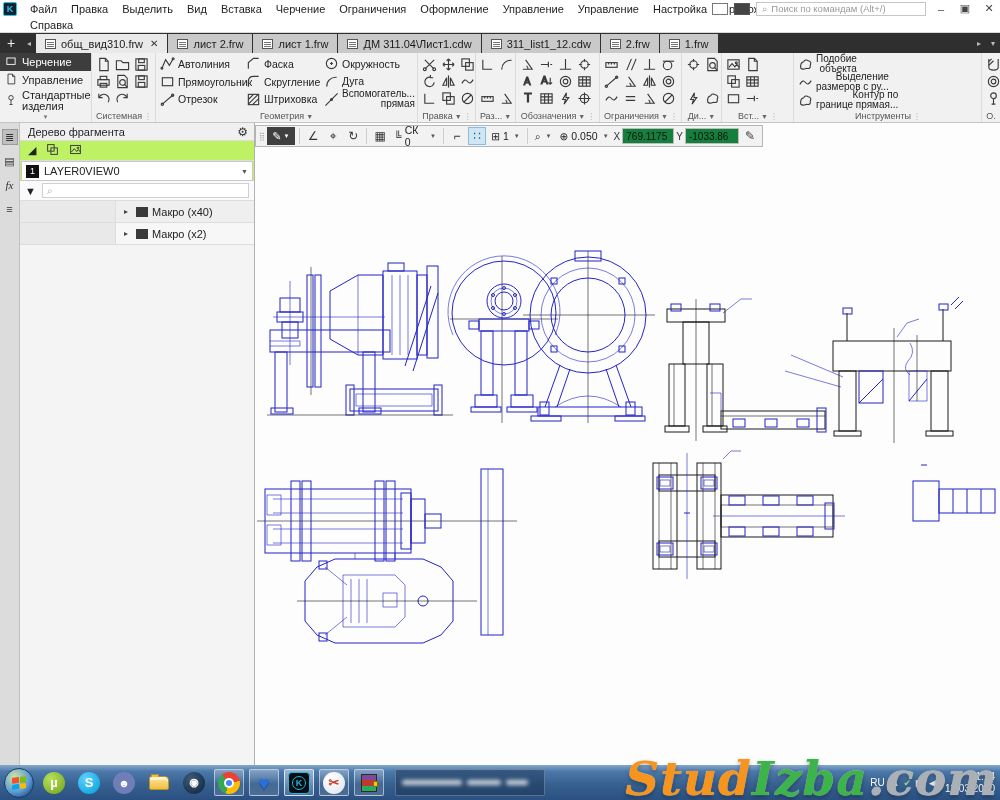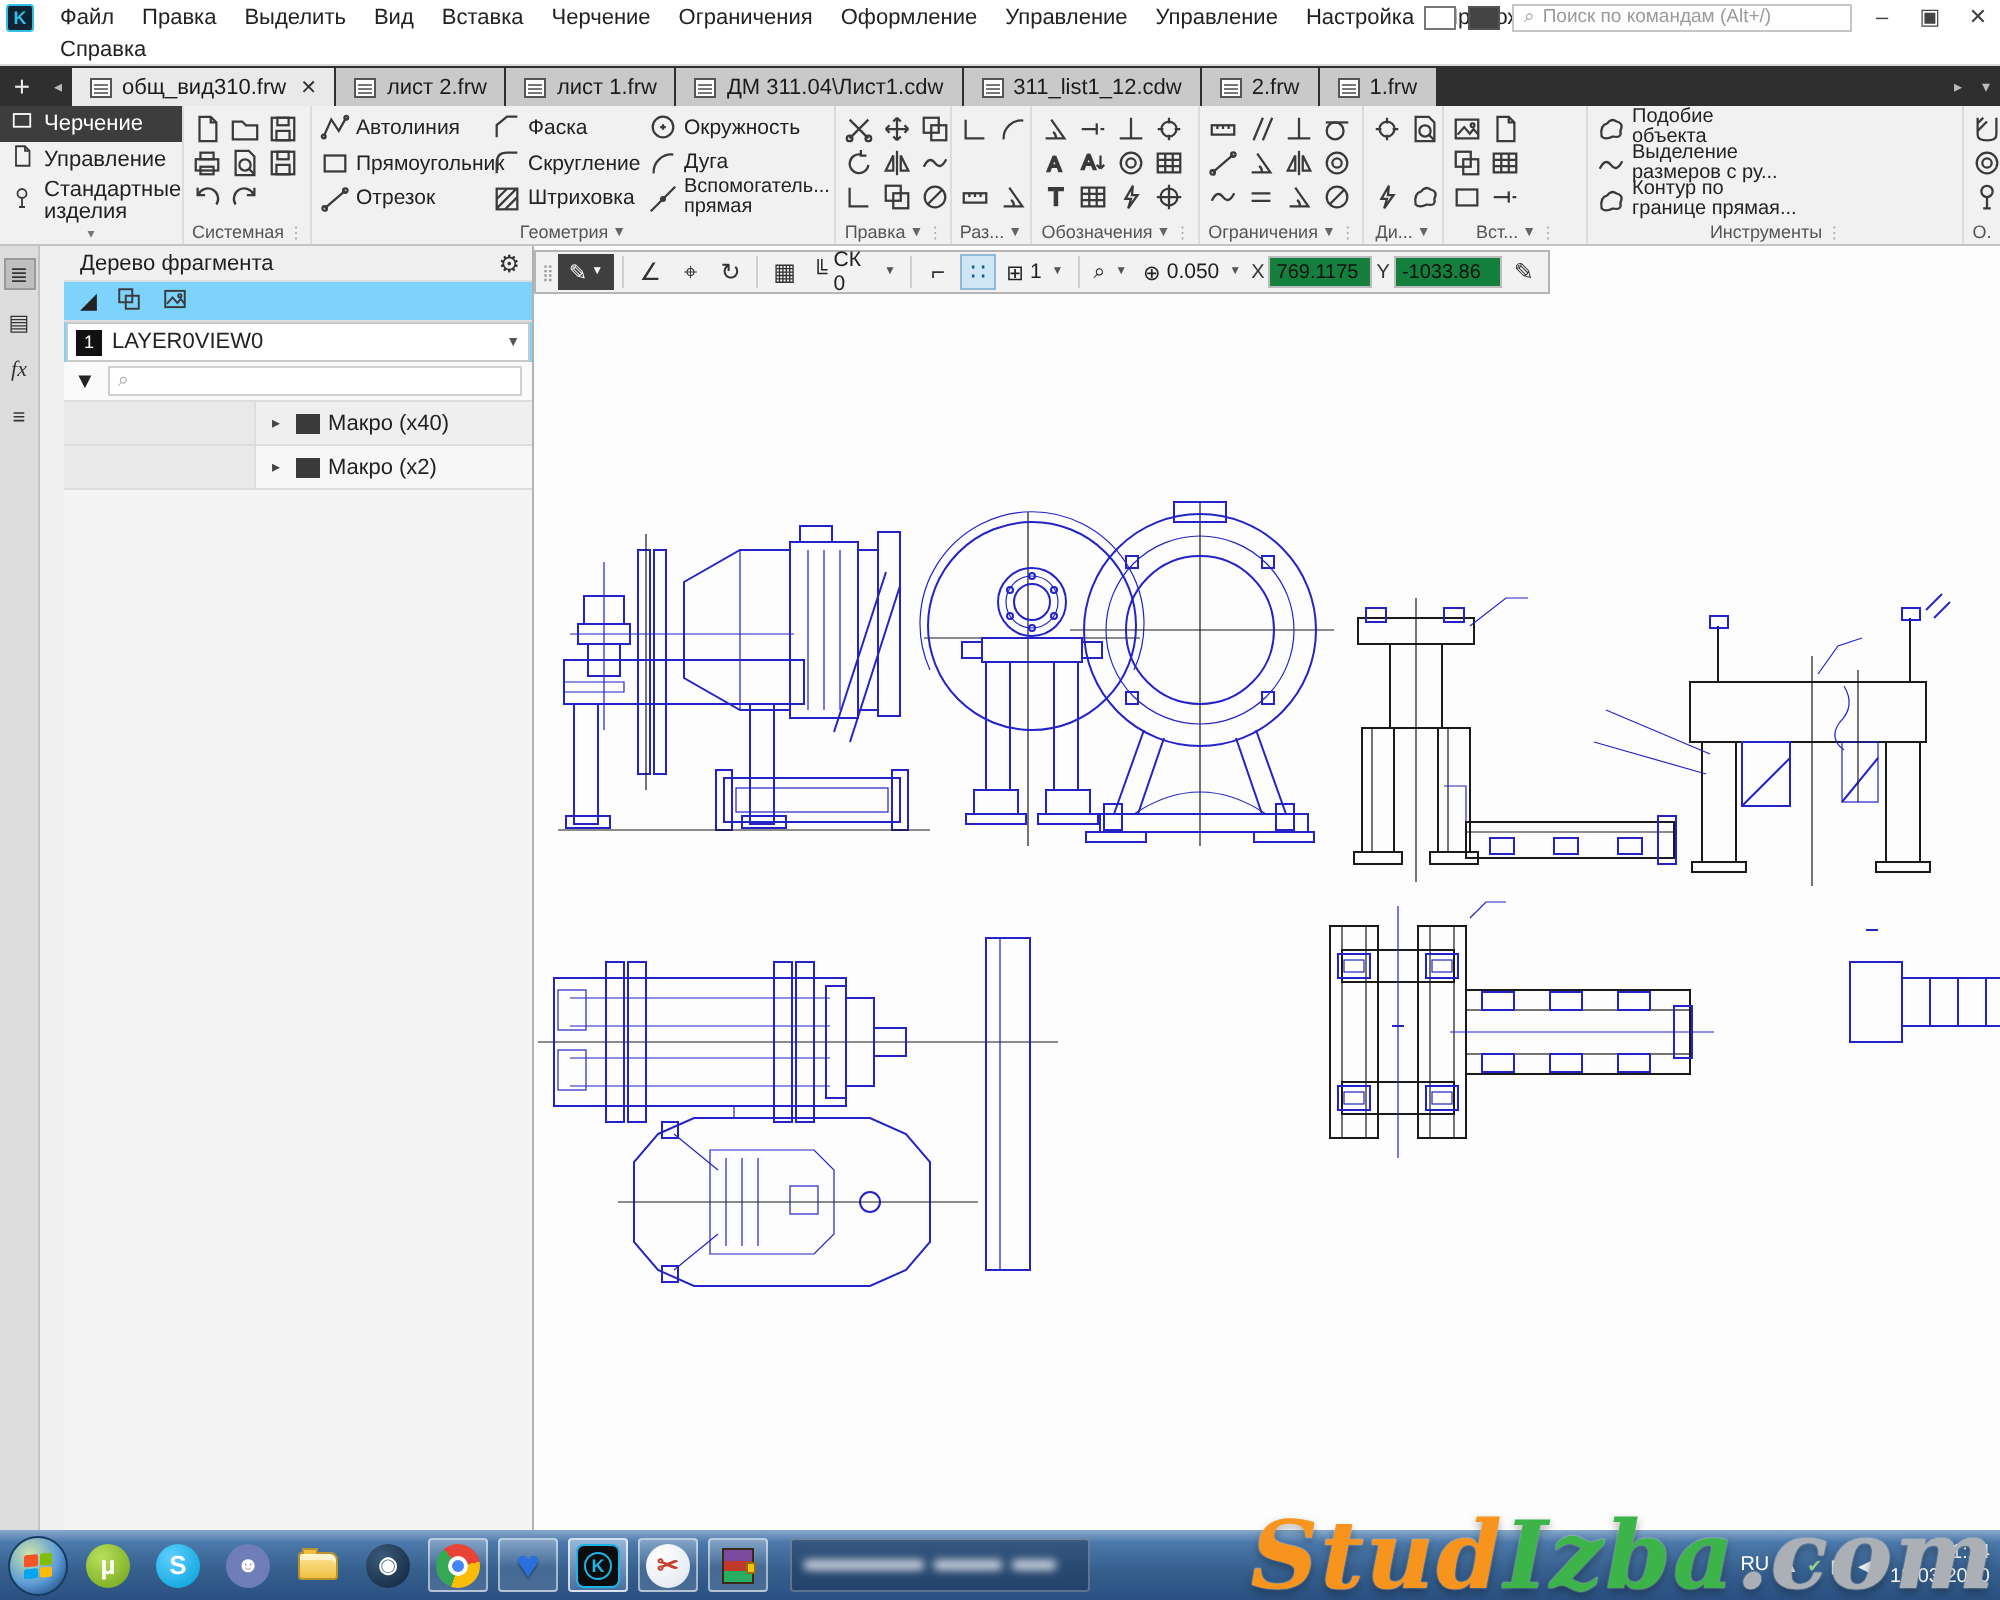--- a/index.html
+++ b/index.html
@@ -37,33 +37,33 @@
   .rfooter .caret { font-size:7px; color:#666; }
   .rfooter .grip { color:#aaa; font-size:8px; letter-spacing:-1px; }
   .modes { width:92px; display:flex; flex-direction:column; border-right:1px solid #dcdcdc; flex:none; }
   .mode { height:18px; display:flex; align-items:center; gap:5px; padding:0 5px; font-size:11px; }
   .mode.active { background:#3d3d3d; color:#fff; }
   .mode.two { height:25px; line-height:11px; }
   .mode .micon { flex:none; }
   .modes .chev { height:9px; text-align:center; color:#777; font-size:7px; }
   .igrid { display:grid; grid-auto-flow:row; gap:0 2px; align-content:space-between; padding:2px 1px; }
   .ibtn { width:17px; height:17px; display:flex; align-items:center; justify-content:center; }
-  .cmdcol { display:flex; flex-direction:column; justify-content:space-between; padding:1px 0; }
+  .cmdcol { display:flex; flex-direction:column; justify-content:space-between; padding:1px 0;text-align:right; }
   .cmd { height:18px; display:flex; align-items:center; gap:3px; padding:0 2px; font-size:10.5px; white-space:nowrap; }
   .cmd .l2 { display:flex; flex-direction:column; line-height:10px; font-size:10px; }
   svg.mi { width:15px; height:15px; flex:none; }
   svg.mi * { fill:none; stroke:#3a3a3a; stroke-width:1.2; }
 
   
   .main { flex:1; display:flex; min-height:0; }
   .vstrip { width:20px; background:#dcdcdc; border-right:1px solid #c2c2c2; display:flex; flex-direction:column; align-items:center; padding-top:6px; gap:8px; }
   .vbtn { width:16px; height:16px; display:flex; align-items:center; justify-content:center; font-size:11px; color:#333; }
   .vbtn.active { background:#bfbfbf; border:1px solid #9a9a9a; }
 
-  .panel { width:235px; background:#7dd3fc; border-right:1px solid #b2b2b2; display:flex; flex-direction:column;margin-left:12px; }
+  .panel { width:235px; background:#bef264; border-right:1px solid #b2b2b2; display:flex; flex-direction:column; }
   .phead { height:18px; display:flex; align-items:center; justify-content:space-between; padding:0 6px 0 8px; font-size:11px; color:#1e1e1e; background:#f0f0f0; border-bottom:1px solid #ddd; }
   .ptools { height:20px; display:flex; align-items:center; gap:10px; padding:0 8px; border-bottom:1px solid #ddd; font-size:11px; color:#222; }
   .playersel { height:20px; display:flex; align-items:center; background:#fff; border:1px solid #c9c9c9; margin:0 1px; padding:0 4px; gap:5px; }
   .lbadge { width:13px; height:13px; background:#111; color:#fff; font-size:9px; display:flex; align-items:center; justify-content:center; }
   .playersel .larrow { margin-left:auto; font-size:7px; color:#555; }
   .pfilter { height:20px; display:flex; align-items:center; gap:6px; padding:0 5px; border-bottom:1px solid #ddd; background:#fafafa; }
   .funnel { color:#222; font-size:11px; }
   .psearch { flex:1; height:15px; background:#fff; border:1px solid #d0d0d0; color:#aaa; font-size:10px; display:flex; align-items:center; padding:0 4px; }
   .trow { height:22px; display:flex; align-items:stretch; border-bottom:1px solid #ddd; background:#f7f7f7; }
   .trow .lcell { width:96px; background:#e9e9e9; border-right:1px solid #ddd; flex:none; }

